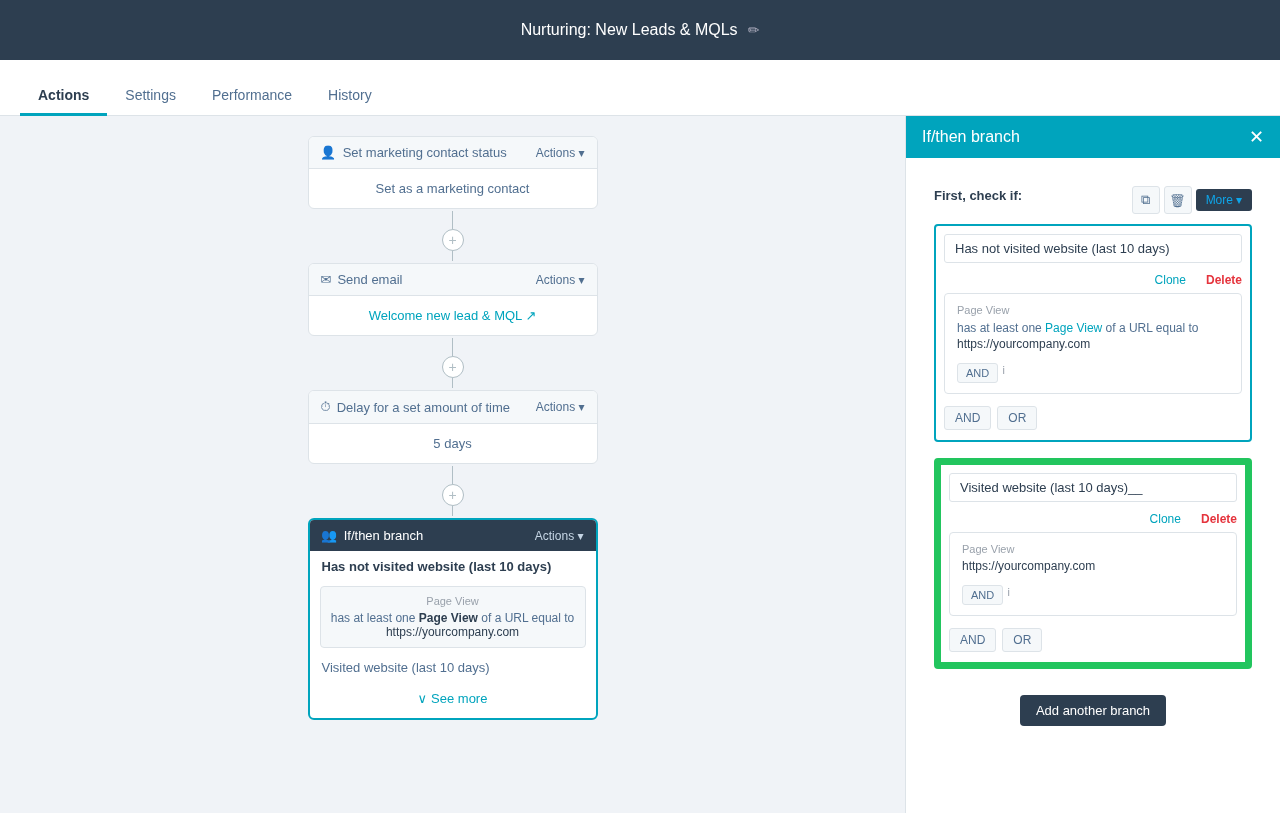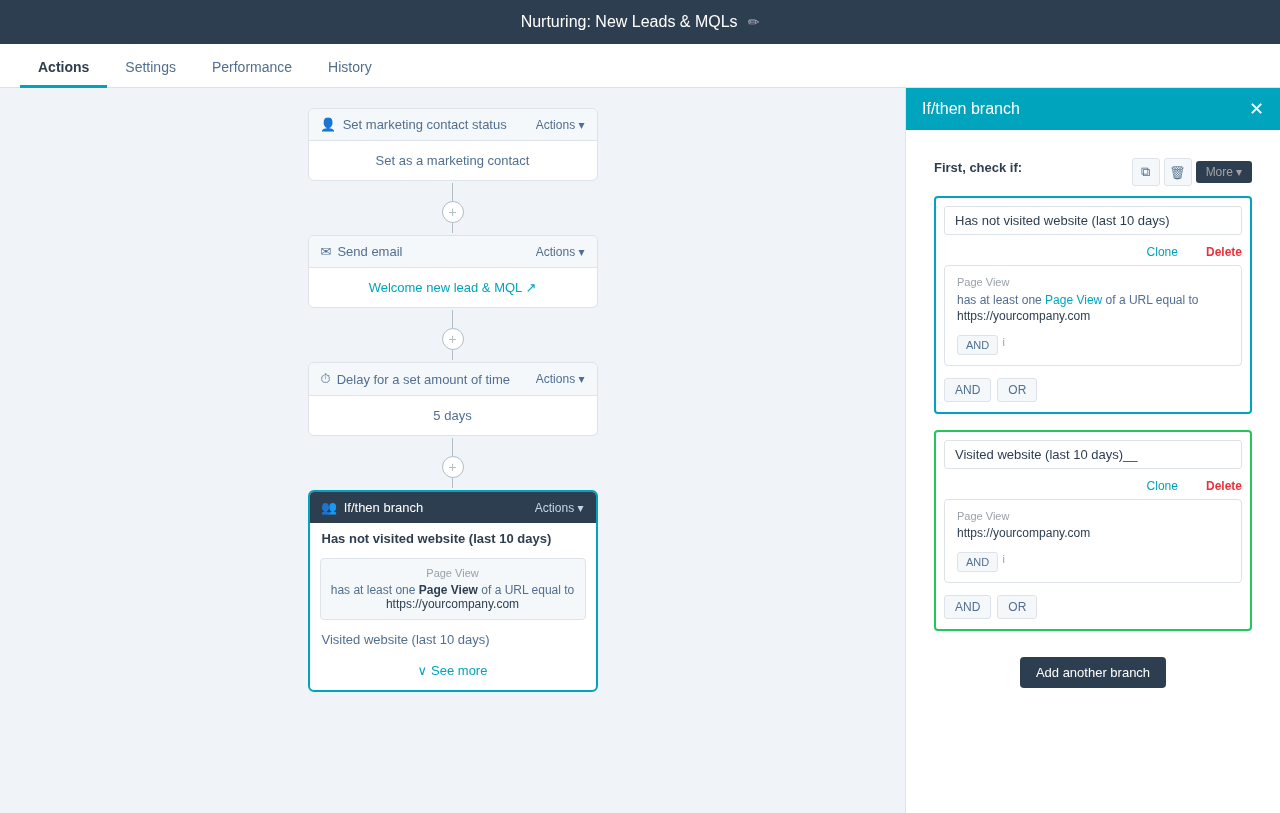--- a/index.html
+++ b/index.html
@@ -1,21 +1,21 @@
 <!DOCTYPE html>
 <html><head>
   <meta charset="utf-8">
   <style>
     * { box-sizing: border-box; margin: 0; padding: 0; }
     body { font-family: -apple-system, BlinkMacSystemFont, 'Segoe UI', sans-serif; background: #f0f3f7; display: flex; flex-direction: column; height: 813px; overflow: hidden; }
 
     
     .topbar {
       background: #2d3e50;
-      height: 44px;
+      height: 60px;
       display: flex;
       align-items: center;
       justify-content: center;
       gap: 10px;
       flex-shrink: 0;
     }
     .topbar-title {
       color: #fff;
       font-size: 16px;
       font-weight: 500;
@@ -24,21 +24,21 @@
       color: #aab;
       font-size: 14px;
       cursor: pointer;
     }
 
     
     .nav-tabs {
       background: #fff;
       display: flex;
       border-bottom: 1px solid #dde3e8;
-      height: 44px;
+      height: 56px;
       align-items: flex-end;
       flex-shrink: 0;
       padding-left: 20px;
     }
     .nav-tab {
       padding: 10px 18px;
       font-size: 14px;
       color: #516f90;
       cursor: pointer;
       border-bottom: 3px solid transparent;
@@ -217,39 +217,39 @@
     }
 
     
     .branch-card {
       border: 2px solid #00a4bd;
       border-radius: 4px;
       margin-bottom: 16px;
       overflow: hidden;
     }
     .branch-card-inactive {
-      border: 2px solid #22c55e;
+      border: 7px solid #22c55e;
     }
 
     .toolbar-icon-btn {
       background: #f5f8fa;
       border: 1px solid #dde3e8;
       border-radius: 3px;
       width: 28px;
       height: 28px;
       display: flex;
       align-items: center;
       justify-content: center;
       cursor: pointer;
       font-size: 13px;
       color: #516f90;
     }
     .more-btn {
       background: #2d3e50;
-      color: #a3a3a3;
+      color: #0ea5e9;
       border: none;
       border-radius: 3px;
       padding: 4px 10px;
       font-size: 12px;
       cursor: pointer;
       display: flex;
       align-items: center;
       gap: 3px;
     }
 
@@ -259,21 +259,21 @@
       border-radius: 3px;
       padding: 6px 10px;
       font-size: 13px;
       color: #2d3e50;
       margin: 0 0 8px;
     }
 
     .branch-actions-row {
       display: flex;
       justify-content: flex-end;
-      gap: 28px;
+      gap: 20px;
       padding: 2px 8px 6px;
       font-size: 12px;
     }
     .branch-link-btn {
       color: #00a4bd;
       background: none;
       border: none;
       cursor: pointer;
       font-size: 12px;
     }

